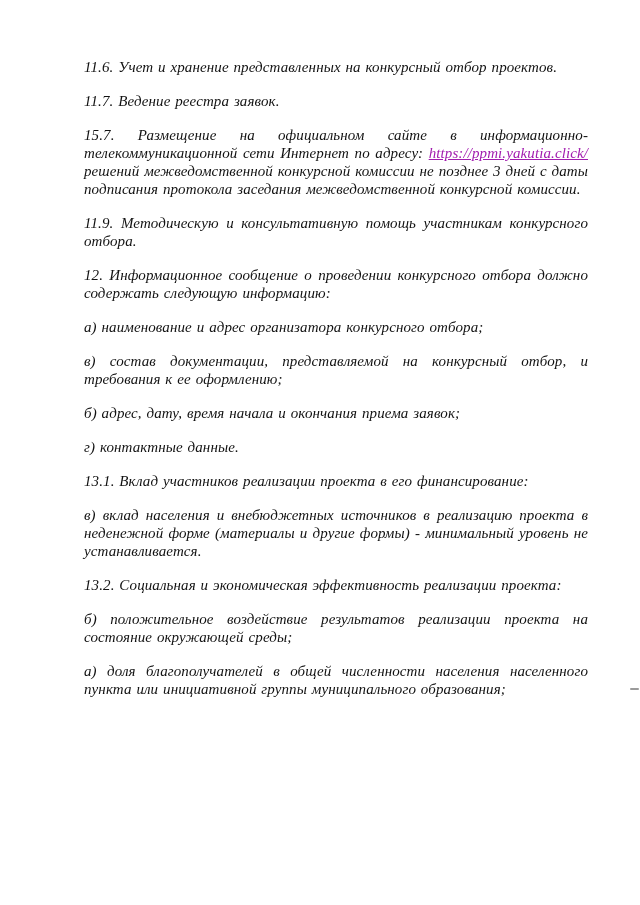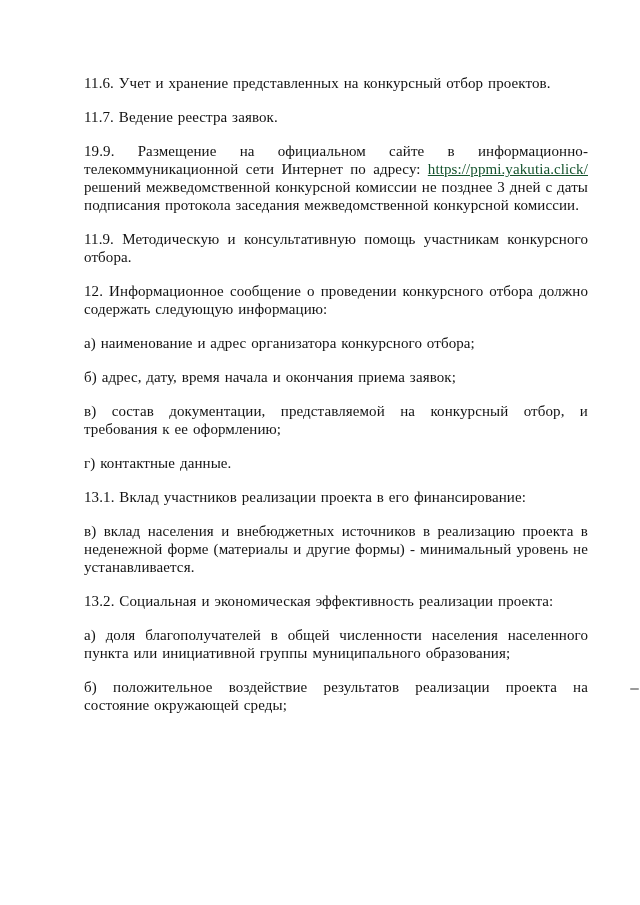--- a/index.html
+++ b/index.html
@@ -16,29 +16,30 @@
       color: #121212;
     }
     .page {
       box-sizing: border-box;
       width: 640px;
       height: 905px;
       padding: 58px 52px 20px 84px;
       background: #ffffff;
     }
     .para {
-      margin: 16px 0 16px 0;
+      margin: 0 0 16px 0;
       font-size: 15px;
       line-height: 18px;
       text-align: justify;
       letter-spacing: 0.1px;
       word-spacing: 1px;
+      font-style: italic;
     }
     .url {
-      color: #14532d;
+      color: #a21caf;
       text-decoration: underline;
       word-break: break-all;
     }
     .scan-artifact {
       position: absolute;
       right: 1px;
       top: 688px;
       width: 9px;
       height: 2px;
       background: #9a9a9a;
@@ -47,42 +48,42 @@
   </style>
 </head>
 <body>
 
 <div class="page">
 
   <p class="para">11.6. Учет и хранение представленных на конкурсный отбор проектов.</p>
 
   <p class="para">11.7. Ведение реестра заявок.</p>
 
-  <p class="para"><span>19.9. Размещение на официальном сайте в информационно-телекоммуникационной сети Интернет по адресу: </span><a class="url" href="#">https://ppmi.yakutia.click/</a><span> решений межведомственной конкурсной комиссии не позднее 3 дней с даты подписания протокола заседания межведомственной конкурсной комиссии.</span></p>
+  <p class="para"><span>15.7. Размещение на официальном сайте в информационно-телекоммуникационной сети Интернет по адресу: </span><a class="url" href="#">https://ppmi.yakutia.click/</a><span> решений межведомственной конкурсной комиссии не позднее 3 дней с даты подписания протокола заседания межведомственной конкурсной комиссии.</span></p>
 
   <p class="para">11.9. Методическую и консультативную помощь участникам конкурсного отбора.</p>
 
   <p class="para">12. Информационное сообщение о проведении конкурсного отбора должно содержать следующую информацию:</p>
 
   <p class="para">а) наименование и адрес организатора конкурсного отбора;</p>
 
+  <p class="para">в) состав документации, представляемой на конкурсный отбор, и требования к ее оформлению;</p>
+
   <p class="para">б) адрес, дату, время начала и окончания приема заявок;</p>
-
-  <p class="para">в) состав документации, представляемой на конкурсный отбор, и требования к ее оформлению;</p>
 
   <p class="para">г) контактные данные.</p>
 
 
   <p class="para">13.1. Вклад участников реализации проекта в его финансирование:</p>
 
 
 
   <p class="para">в) вклад населения и внебюджетных источников в реализацию проекта в неденежной форме (материалы и другие формы) - минимальный уровень не устанавливается.</p>
 
   <p class="para">13.2. Социальная и экономическая эффективность реализации проекта:</p>
 
+  <p class="para">б) положительное воздействие результатов реализации проекта на состояние окружающей среды;</p>
+
   <p class="para">а) доля благополучателей в общей численности населения населенного пункта или инициативной группы муниципального образования;</p>
-
-  <p class="para">б) положительное воздействие результатов реализации проекта на состояние окружающей среды;</p>
 
 </div>
 
 <div class="scan-artifact"></div>
 
 </body></html>

